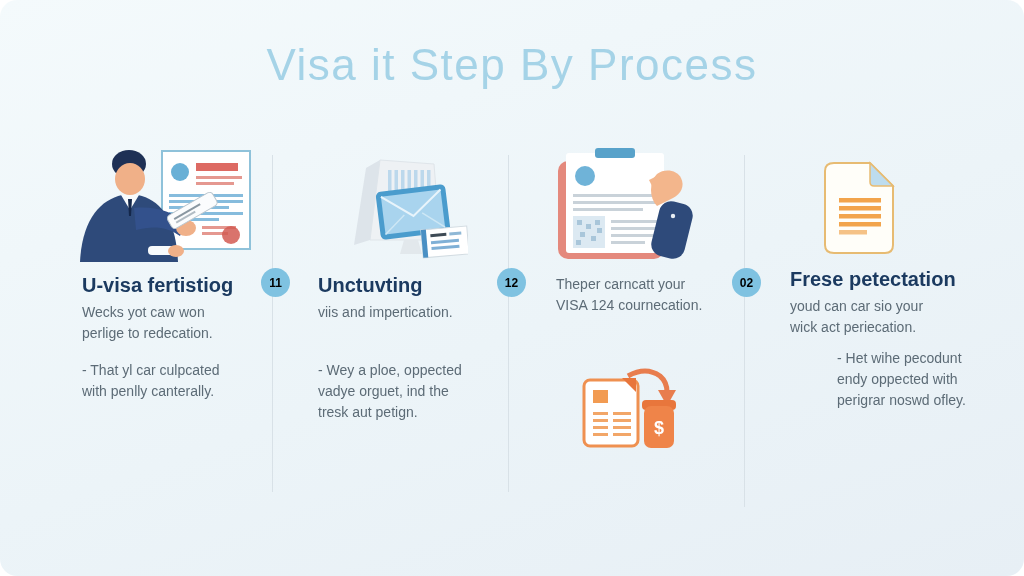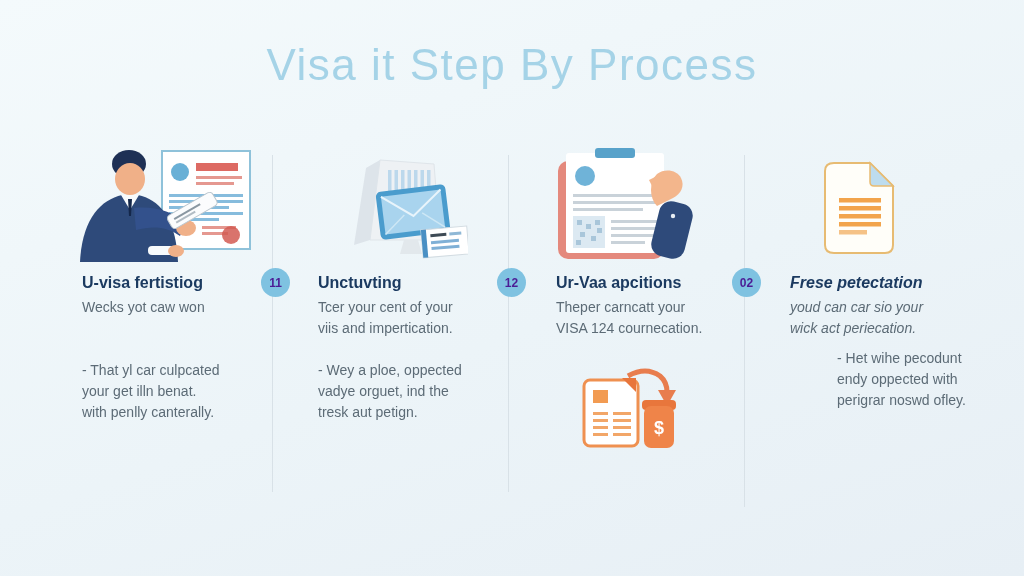--- a/index.html
+++ b/index.html
@@ -1,53 +1,54 @@
 <!DOCTYPE html>
 <html><head>
 <meta charset="utf-8">
 <style>
   html,body { margin:0; padding:0; }
   .canvas {
     position:relative; width:1024px; height:576px; overflow:hidden;
     background: linear-gradient(160deg,#f4fafc 0%, #ecf4f8 55%, #e7eff5 100%);
     font-family:"Liberation Sans", sans-serif;
+    border-radius:17px;
   }
   .title {
     position:absolute; top:40px; left:0; width:100%; margin:0;
     text-align:center; font-size:44px; font-weight:400;
     color:#a5d3e7; letter-spacing:1.5px;
   }
   .divider { position:absolute; top:155px; width:1px; height:337px; background:#d8e1e7; }
   #divider-1 { left:272px; }
   #divider-2 { left:508px; }
   #divider-3 { left:744px; height:352px; }
   .badge {
     position:absolute; top:268px; width:29px; height:29px; border-radius:50%;
-    background:#7fc2e1; color:#4c1d95; font-size:12px; font-weight:bold;
+    background:#7fc2e1; color:#000000; font-size:12px; font-weight:bold;
     display:flex; align-items:center; justify-content:center; z-index:2;
   }
   #badge-1 { left:261px; }
   #badge-2 { left:497px;text-align:right; }
   #badge-3 { left:732px; }
   .step-icon { position:absolute; }
   #icon-1 { left:72px;  top:146px; }
   #icon-2 { left:328px; top:150px; }
   #icon-3 { left:553px; top:146px; }
   #icon-4 { left:810px; top:158px; }
   #icon-5 { left:572px; top:364px; }
   .step-text { position:absolute; width:210px; }
   #text-1 { left:82px;  top:274px; }
   #text-2 { left:318px; top:274px; }
   #text-3 { left:556px; top:274px; }
-  #text-4 { left:790px; top:274px;font-style:italic; }
+  #text-4 { left:790px; top:268px; }
   #note-1 { left:82px;  top:360px; }
   #note-2 { left:318px; top:360px; }
   #note-4 { left:790px; top:348px;margin-left:47px; }
   #note-3 { left:556px; top:460px; }
-  .step-heading { margin:0 0 5px 0; font-size:16px; font-weight:700; color:#1b3a60; }
+  .step-heading { margin:0 0 5px 0; font-size:20px; font-weight:700; color:#1b3a60; }
   .line { font-size:14px; color:#5c6b76; line-height:21px; }
 </style>
 </head>
 <body>
 
 <div class="canvas">
 
   <h1 class="title">Visa it Step By Process</h1>
 
   <div class="divider" id="divider-1"></div>
@@ -177,40 +178,38 @@
       <rect x="41" y="69" width="18" height="3" fill="#f2a668"></rect>
       <rect x="70" y="36" width="34" height="10" rx="4" fill="#e8763c"></rect>
       <rect x="72" y="42" width="30" height="42" rx="7" fill="#ef8449"></rect>
       <text x="87" y="70" font-size="18" font-weight="bold" fill="#ffffff" text-anchor="middle" font-family="Liberation Sans, sans-serif">$</text>
     </svg>
   </div>
 
   <div class="step-text" id="text-1">
     <h2 class="step-heading">U-visa fertistiog</h2>
     <div class="line">Wecks yot caw won</div>
+    <div class="line">perlige to redecation.</div>
   </div>
   <div class="step-text" id="note-1">
     <div class="line">- That yl car culpcated</div>
-    <div class="line">your get illn benat.</div>
     <div class="line">with penlly canterally.</div>
   </div>
 
   <div class="step-text" id="text-2">
     <h2 class="step-heading">Unctuvting</h2>
-    <div class="line">Tcer your cent of your</div>
     <div class="line">viis and impertication.</div>
   </div>
   <div class="step-text" id="note-2">
     <div class="line">- Wey a ploe, oppected</div>
     <div class="line">vadye orguet, ind the</div>
     <div class="line">tresk aut petign.</div>
   </div>
 
   <div class="step-text" id="text-3">
-    <h2 class="step-heading">Ur-Vaa apcitions</h2>
     <div class="line">Theper carncatt your</div>
     <div class="line">VISA 124 cournecation.</div>
   </div>
 
   <div class="step-text" id="text-4">
     <h2 class="step-heading">Frese petectation</h2>
     <div class="line">youd can car sio your</div>
     <div class="line">wick act periecation.</div>
   </div>
   <div class="step-text" id="note-4">

